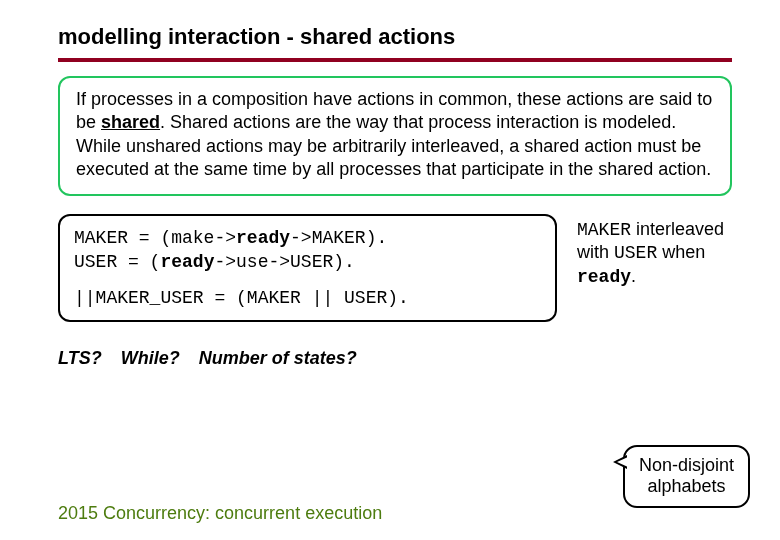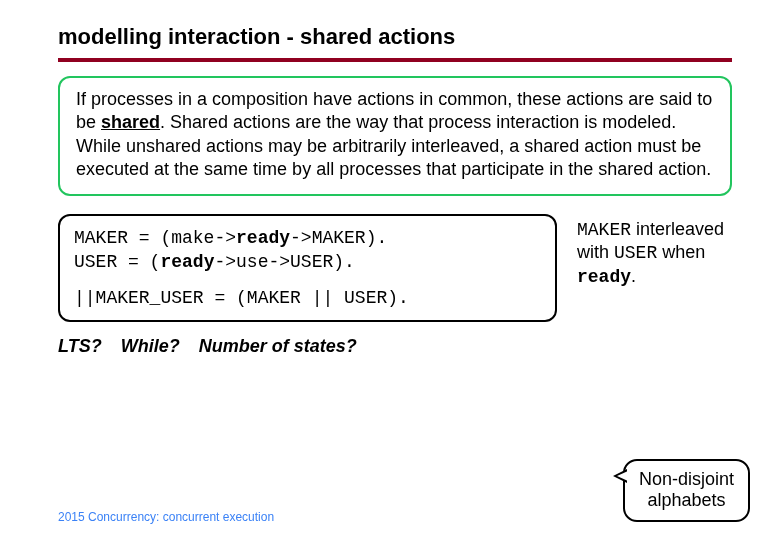--- a/index.html
+++ b/index.html
@@ -33,21 +33,21 @@
     padding: 10px 16px 12px 16px;
     font-size: 18px;
     line-height: 1.3;
     margin-bottom: 18px;
   }
   .shared-word { font-weight: bold; text-decoration: underline; }
   .content-row {
     display: flex;
     gap: 20px;
     align-items: flex-start;
-    margin-bottom: 14px;
+    margin-bottom: 26px;
   }
   .code-box {
     border: 2px solid #000;
     border-radius: 12px;
     padding: 10px 14px;
     flex: 1;
     font-family: "Courier New", monospace;
     font-size: 18px;
     line-height: 1.35;
     white-space: nowrap;
@@ -66,27 +66,27 @@
     font-size: 18px;
     font-weight: bold;
     font-style: italic;
     margin-top: 6px;
   }
   .questions span { margin-right: 14px; font-style: italic; }
   .footer {
     position: absolute;
     left: 58px;
     bottom: 16px;
-    font-size: 12px;
-    color: #3b82f6;
+    font-size: 18px;
+    color: #4d7c0f;
   }
   .callout {
     position: absolute;
     right: 30px;
-    bottom: 18px;
+    bottom: 32px;
     border: 2px solid #000;
     border-radius: 14px;
     background: #fff;
     padding: 8px 14px;
     font-size: 18px;
     text-align: center;
     line-height: 1.2;
   }
   .callout::before {
     content: "";

